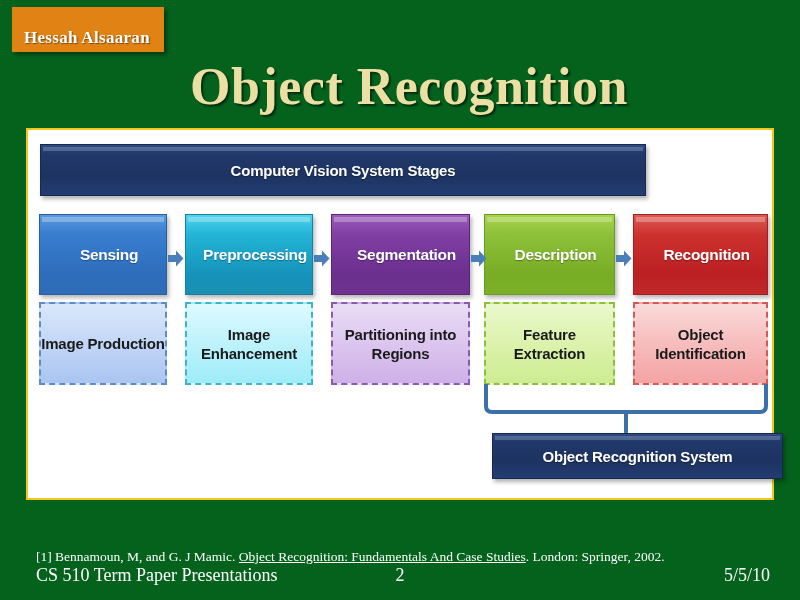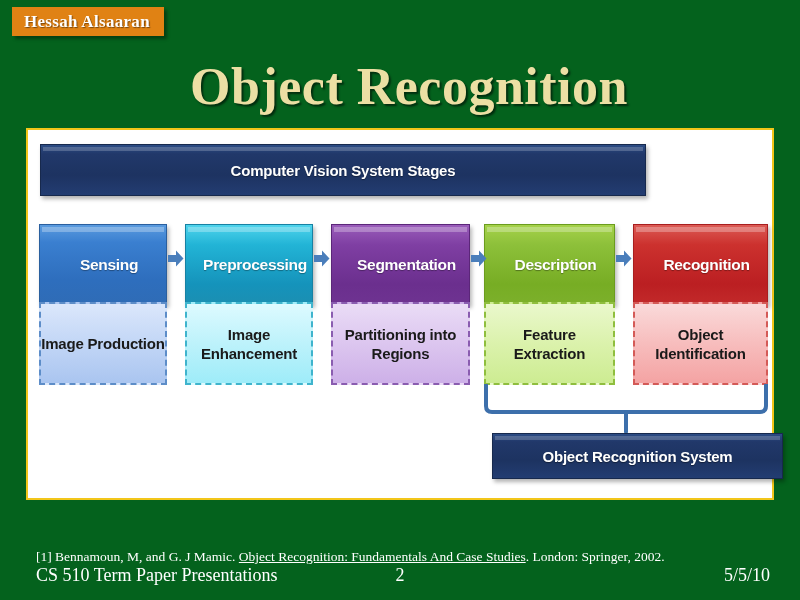--- a/index.html
+++ b/index.html
@@ -19,21 +19,21 @@
     height: 600px;
     background: #04621d;
   }
 
   
   .name-badge {
     position: absolute;
     left: 12px;
     top: 7px;
     height: 29px;
-    padding: 0 14px 0 12px;
+    padding: 16px 14px 0 12px;
     background: #e08214;
     color: #ffffff;
     font-family: "Liberation Serif", serif;
     font-weight: bold;
     font-size: 17px;
     line-height: 29px;
     letter-spacing: .3px;
     white-space: nowrap;
     box-shadow: 3px 3px 3px rgba(0,0,0,.35);
     text-shadow: 1px 1px 1px rgba(0,0,0,.45);
@@ -110,21 +110,21 @@
   .system-bar {
     left: 464px;
     top: 303px;
     width: 291px;
     height: 46px;
   }
 
   
   .stage {
     position: absolute;
-    top: 94px;
+    top: 84px;
     height: 81px;
     box-sizing: border-box;
     display: flex;
     align-items: center;
     justify-content: center;
     color: #ffffff;
     font-weight: bold;
     font-size: 15.5px;
     letter-spacing: -.3px;
     box-shadow: 2px 3px 4px rgba(0,0,0,.28);

